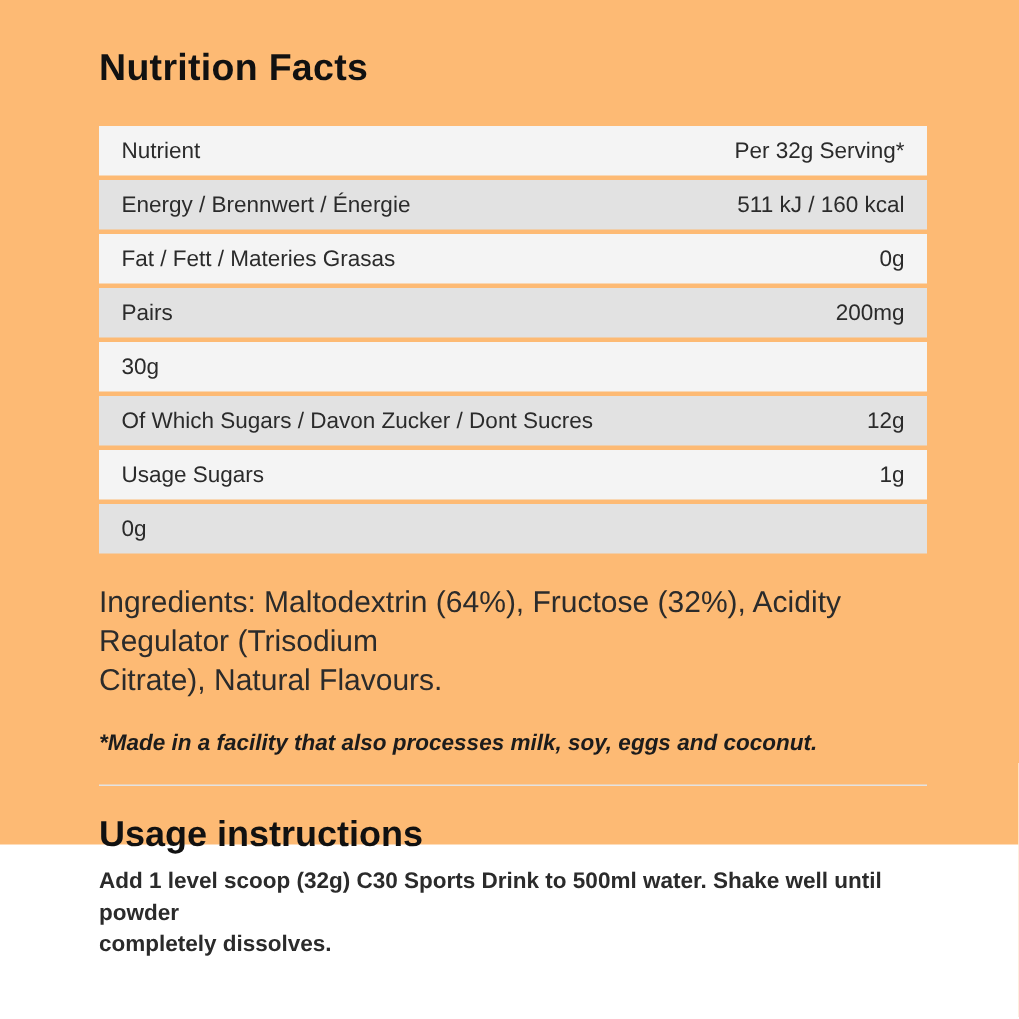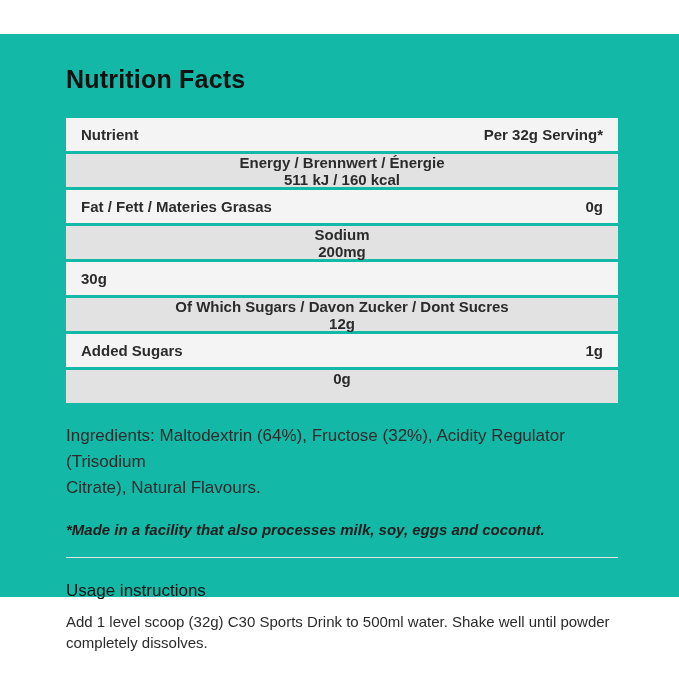--- a/index.html
+++ b/index.html
@@ -13,87 +13,86 @@
     overflow: hidden;
     font-family: "Liberation Sans", sans-serif;
     color: #2b2b2b;
     -webkit-font-smoothing: antialiased;
   }
   .page {
     box-sizing: border-box;
     width: 679px;
     height: 563px;
     padding: 33px 61px 0 66px;
-    background: #14b8a6;
-    margin-top: 34px;
+    background: #fdba74;
   }
   h1.nf-title {
     margin: 0 0 26px 0;
     font-size: 25px;
     line-height: 25px;
     font-weight: 700;
     color: #111111;
     letter-spacing: 0.2px;
   }
   .nf-table {
     display: flex;
     flex-direction: column;
     gap: 3px;
     margin: 0 0 20px 0;
-    font-weight: bold;
   }
   .nf-row {
     box-sizing: border-box;
     height: 33px;
     display: flex;
     justify-content: space-between;
     align-items: center;
     padding: 0 15px;
     font-size: 15px;
     color: #2b2b2b;
   }
   .nf-row.header { background: var(--row-light, #f4f4f4); }
-  .nf-row.dark   { background: var(--row-dark, #e2e2e2); flex-direction: column; }
+  .nf-row.dark   { background: var(--row-dark, #e2e2e2); }
   .nf-row.light  { background: var(--row-light, #f4f4f4); }
   .nf-row .label { white-space: nowrap; }
   .nf-row .value { white-space: nowrap; text-align: left; }
   .ingredients {
     margin: 0 0 18px 0;
-    font-size: 17px;
+    font-size: 20px;
     line-height: 26px;
     white-space: pre-line;
     color: #2b2b2b;
   }
   .allergen {
     margin: 0 0 16px 0;
     font-size: 15px;
     line-height: 22px;
     font-weight: 700;
     color: #1c1c1c;
     white-space: pre-line;
     font-style: italic;
   }
   hr.section-divider {
     border: none;
     border-top: 1px solid var(--divider, #e3e3e3);
     margin: 0 0 21px 0;
   }
   h2.usage-title {
     margin: 0 0 9px 0;
-    font-size: 17px;
+    font-size: 24px;
     line-height: 23px;
-    font-weight: 400;
+    font-weight: 700;
     color: #111111;
   }
   .usage-para {
     margin: 0 0 14px 0;
     font-size: 15px;
     line-height: 21px;
     white-space: pre-line;
     color: #2b2b2b;
+    font-weight: bold;
   }
 </style>
 </head>
 <body>
 
 <div class="page">
 
   <h1 class="nf-title">Nutrition Facts</h1>
 
   <div class="nf-table">
@@ -101,29 +100,29 @@
       <span class="label">Nutrient</span>
       <span class="value">Per 32g Serving*</span>
     </div>
     <div style="display:contents"><div class="nf-row dark">
           <span class="label">Energy / Brennwert / Énergie</span>
           <span class="value">511 kJ / 160 kcal</span>
         </div><div class="nf-row light">
           <span class="label">Fat / Fett / Materies Grasas</span>
           <span class="value">0g</span>
         </div><div class="nf-row dark">
-          <span class="label">Sodium</span>
+          <span class="label">Pairs</span>
           <span class="value">200mg</span>
         </div><div class="nf-row light">
           <span class="value">30g</span>
         </div><div class="nf-row dark">
           <span class="label">Of Which Sugars / Davon Zucker / Dont Sucres</span>
           <span class="value">12g</span>
         </div><div class="nf-row light">
-          <span class="label">Added Sugars</span>
+          <span class="label">Usage Sugars</span>
           <span class="value">1g</span>
         </div><div class="nf-row dark">
           <span class="value">0g</span>
         </div></div>
   </div>
 
   <p class="ingredients">Ingredients: Maltodextrin (64%), Fructose (32%), Acidity Regulator (Trisodium
 Citrate), Natural Flavours.</p>
 
   <p class="allergen">*Made in a facility that also processes milk, soy, eggs and coconut.</p>

